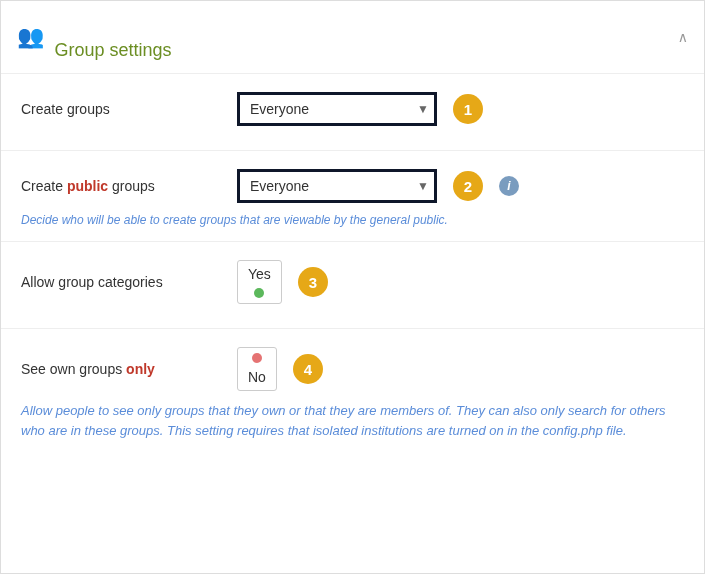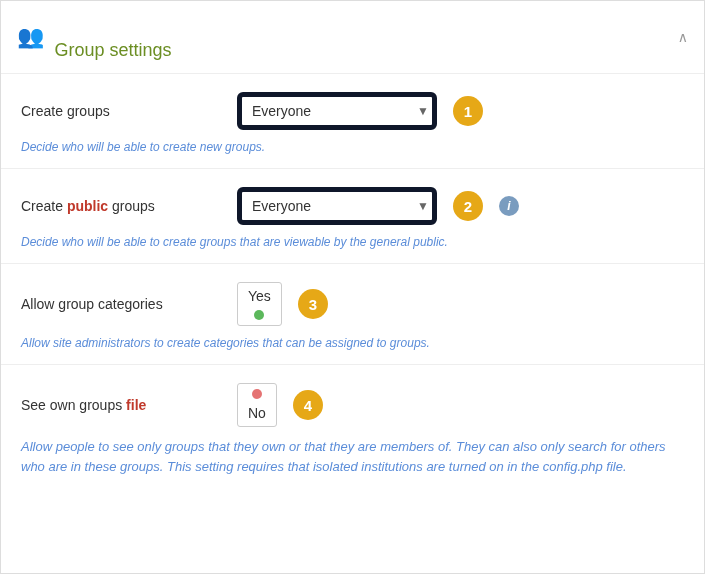--- a/index.html
+++ b/index.html
@@ -69,22 +69,22 @@
       position: relative;
       display: inline-block;
     }
     select {
       appearance: none;
       -webkit-appearance: none;
       padding: 6px 30px 6px 10px;
       font-size: 14px;
       color: #333;
       background: #fff;
-      border: 5px solid #0f172a;
-      border-radius: 6px;
+      border: 3px solid #0f172a;
+      border-radius: 0;
       cursor: pointer;
       width: 200px;
     }
     .select-arrow {
       position: absolute;
       right: 8px;
       top: 50%;
       transform: translateY(-50%);
       pointer-events: none;
       color: #666;
@@ -178,21 +178,20 @@
       <div class="select-wrapper">
         <select>
           <option>Everyone</option>
           <option>Admins only</option>
           <option>Staff only</option>
         </select>
         <span class="select-arrow">▼</span>
       </div>
       <span class="badge">1</span>
     </div>
-    <div class="hint-text">Decide who will be able to create new groups.</div>
   </div>
 
   <div class="section">
     <div class="row">
       <span class="row-label">
         <span>Create </span><span class="highlight">public</span><span> groups</span>
       </span>
       <div class="select-wrapper">
         <select>
           <option>Everyone</option>
@@ -209,27 +208,26 @@
 
   <div class="section">
     <div class="row">
       <span class="row-label">Allow group categories</span>
       <button class="toggle-btn">
         <span>Yes</span>
         <span class="toggle-dot-green"></span>
       </button>
       <span class="badge">3</span>
     </div>
-    <div class="hint-text">Allow site administrators to create categories that can be assigned to groups.</div>
   </div>
 
   <div class="section">
     <div class="row">
       <span class="row-label">
-        <span>See own groups </span><span class="highlight">file</span>
+        <span>See own groups </span><span class="highlight">only</span>
       </span>
       <button class="toggle-btn">
         <span class="toggle-dot-red"></span>
         <span>No</span>
       </button>
       <span class="badge">4</span>
     </div>
     <div class="long-hint">Allow people to see only groups that they own or that they are members of. They can also only search for others who are in these groups. This setting requires that isolated institutions are turned on in the config.php file.</div>
   </div>
 

